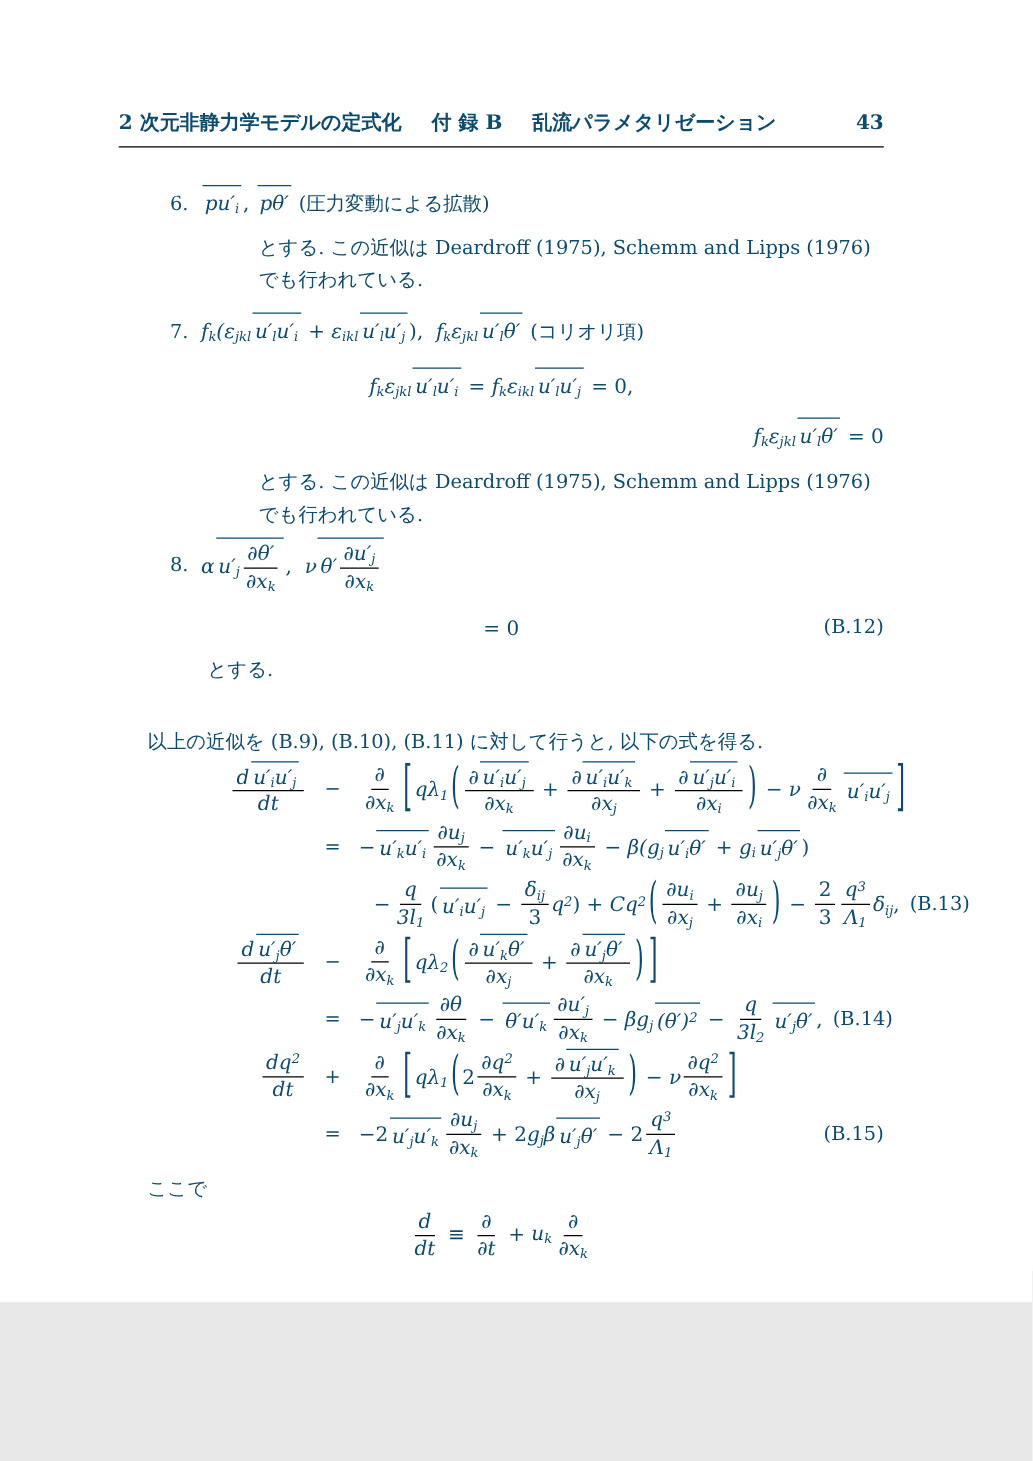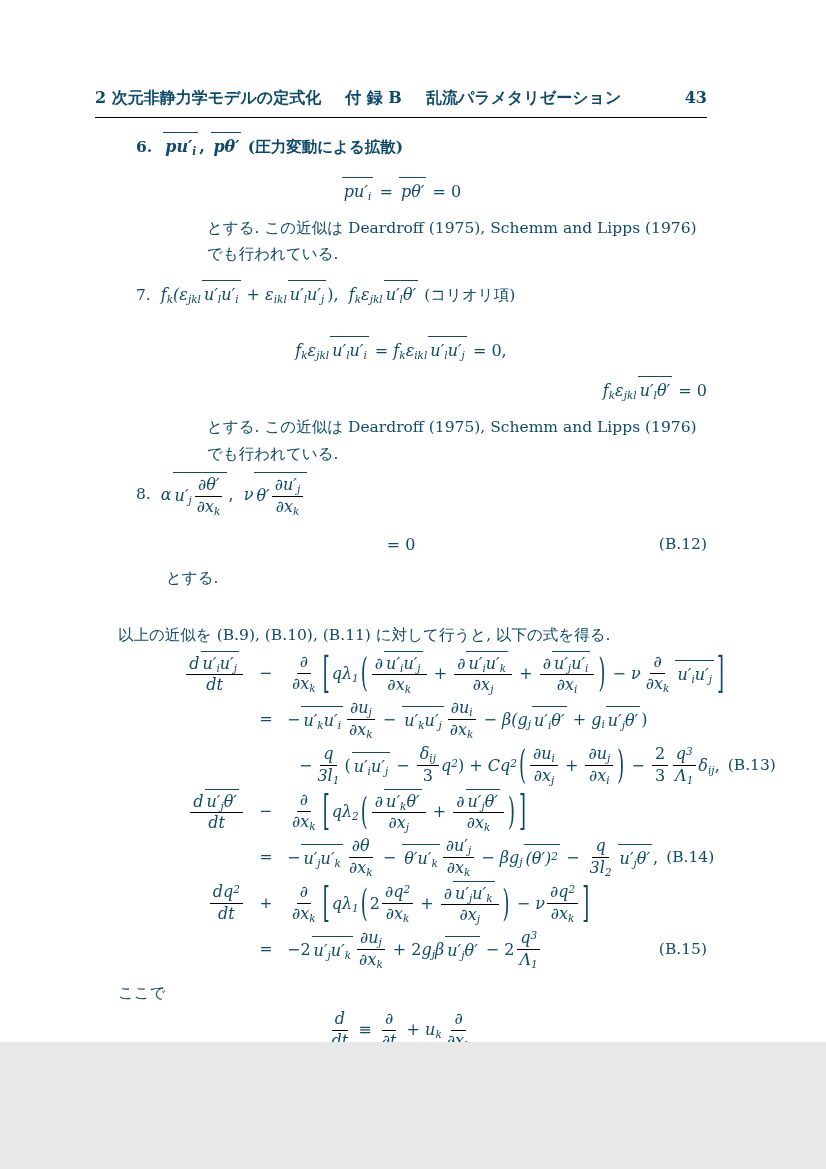--- a/index.html
+++ b/index.html
@@ -47,25 +47,25 @@
   
   .eqblock { }
   .eqrow { display:flex; align-items:center; min-height:46px; width:100%; }
   .eqrow .lhs { display:inline-flex; justify-content:flex-end; align-items:center; width:150px; flex:0 0 150px; }
   .eqrow .rel { display:inline-flex; justify-content:center; align-items:center; width:42px; flex:0 0 42px; }
   .eqrow .rhs { display:inline-flex; align-items:center; white-space:nowrap; }
   .eqrow .rhs.indent { margin-left:12px; }
   .eqrow .etag { margin-left:auto; padding-left:8px; }
 
   
-  .mt-item6 { margin-top:14px;font-weight:bold; }
+  .mt-item6 { margin-top:30px; }
   .mt-eq6 { margin-top:16px; }
   .mt-note { margin-top:10px; }
   .mt-item7 { margin-top:12px; }
-  .mt-eq7a { margin-top:28px; }
+  .mt-eq7a { margin-top:16px; }
   .mt-eq7b { margin-top:10px;justify-content:flex-end; }
   .mt-item8 { margin-top:4px; }
   .mt-eq12 { margin-top:12px; }
   .mt-note3 { margin-top:6px; margin-left:71px; }
   .mt-para { margin-top:32px; }
   .mt-blocks { margin-top:4px; }
   .mt-koko { margin-top:10px; }
   .mt-def { margin-top:4px; }
 
   
@@ -82,23 +82,20 @@
 
     <div class="hdr">
       <span class="hdr-seg">2 次元非静力学モデルの定式化</span>
       <span class="hdr-seg">付 録 B</span>
       <span class="hdr-seg">乱流パラメタリゼーション</span>
       <span class="pagenum">43</span>
     </div>
 
     <div class="item mt-item6">
       <span class="ino">6.</span><span class="m"><span class="ol"><span class="mi">pu′<sub>i</sub></span></span><span class="mr">, </span><span class="ol"><span class="mi">pθ′</span></span></span><span class="jlabel"> (圧力変動による拡散)</span>
-    </div>
-    <div class="eqc mt-eq6">
-      <span class="m"><span class="ol"><span class="mi">pu′<sub>i</sub></span></span><span class="mr"> = </span><span class="ol"><span class="mi">pθ′</span></span><span class="mr"> = 0</span></span>
     </div>
     <div class="note mt-note">とする. この近似は Deardroff (1975), Schemm and Lipps (1976) でも行われている.</div>
 
     <div class="item mt-item7">
       <span class="ino">7.</span><span class="m"><span class="mi">f<sub>k</sub>(ε<sub>jkl</sub></span><span class="ol"><span class="mi">u′<sub>l</sub>u′<sub>i</sub></span></span><span class="mr"> + </span><span class="mi">ε<sub>ikl</sub></span><span class="ol"><span class="mi">u′<sub>l</sub>u′<sub>j</sub></span></span><span class="mr">),  </span><span class="mi">f<sub>k</sub>ε<sub>jkl</sub></span><span class="ol"><span class="mi">u′<sub>l</sub>θ′</span></span></span><span class="jlabel"> (コリオリ項)</span>
     </div>
     <div class="eqc mt-eq7a">
       <span class="m"><span class="mi">f<sub>k</sub>ε<sub>jkl</sub></span><span class="ol"><span class="mi">u′<sub>l</sub>u′<sub>i</sub></span></span><span class="mr"> = </span><span class="mi">f<sub>k</sub>ε<sub>ikl</sub></span><span class="ol"><span class="mi">u′<sub>l</sub>u′<sub>j</sub></span></span><span class="mr"> = 0,</span></span>
     </div>
     <div class="eqc mt-eq7b">

